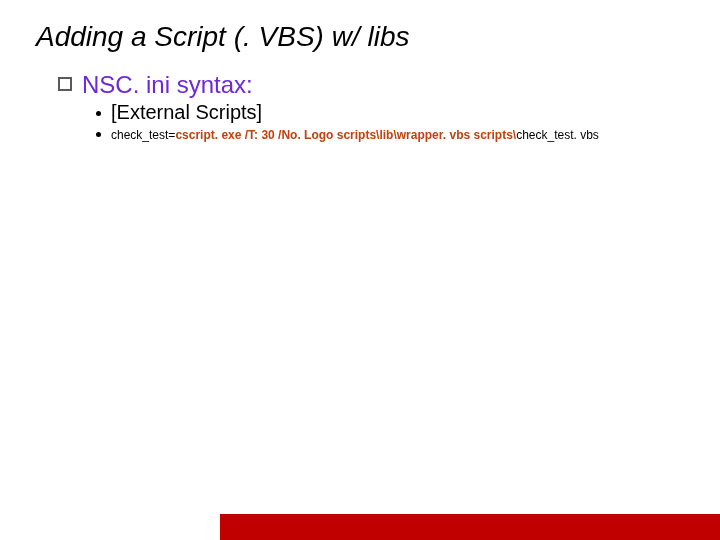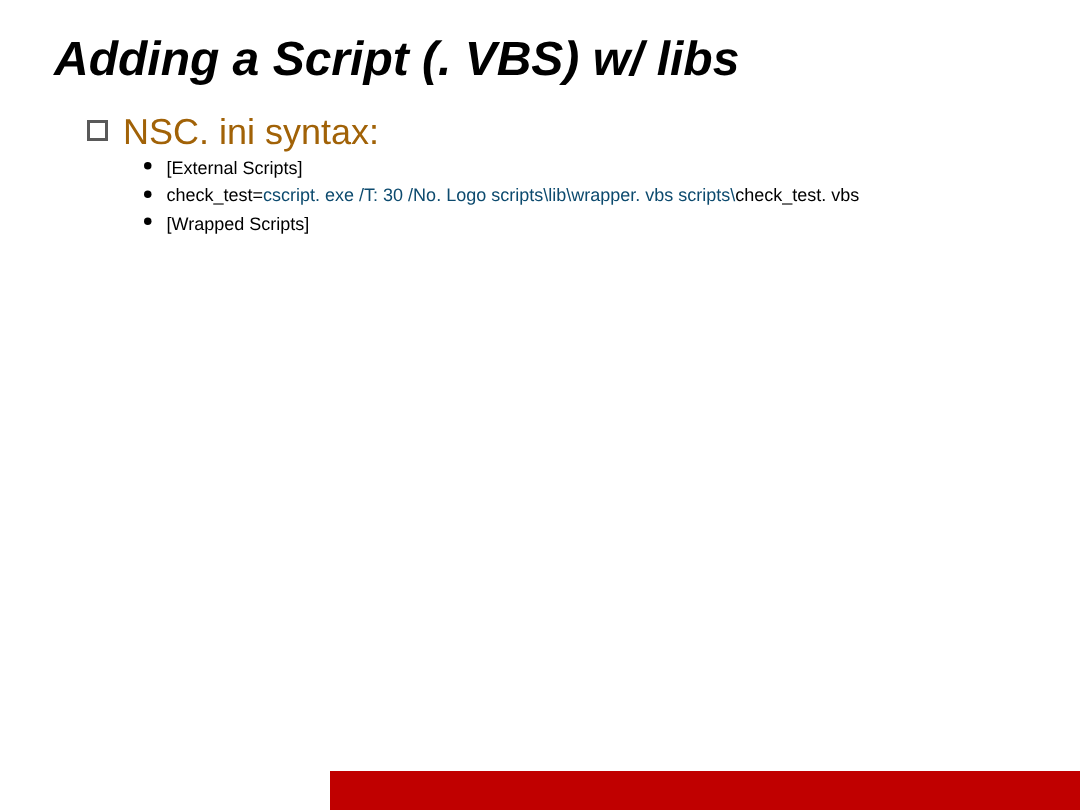--- a/index.html
+++ b/index.html
@@ -13,65 +13,65 @@
     overflow: hidden;
   }
   .slide {
     position: relative;
     width: 720px;
     height: 540px;
     box-sizing: border-box;
     padding: 22px 36px 0 36px;
   }
   .title {
-    font-size: 32px;
-    font-weight: bold;
+    font-size: 28px;
+    font-weight: normal;
     font-style: italic;
     color: #000;
     margin: 0 0 18px 0;
     line-height: 1.1;
   }
   .lvl1 {
     font-size: 24px;
     margin: 6px 0 2px 22px;
-    color: #a16207;
+    color: #6d28d9;
   }
   .lvl1 .bullet {
     display: inline-block;
     width: 14px;
     height: 14px;
     border: 2px solid #595959;
     margin-right: 10px;
     vertical-align: 2px;
     box-sizing: border-box;
   }
   .lvl2 {
-    font-size: 12px;
+    font-size: 20px;
     margin: 2px 0 2px 60px;
     color: #000;
   }
   .lvl2 .dot {
     display: inline-block;
     width: 5px;
     height: 5px;
     background: #000;
     border-radius: 50%;
     margin-right: 10px;
     vertical-align: 3px;
   }
   .lvl2.small {
     font-size: 12px;
     line-height: 1.6;
   }
   .lvl2.small .dot {
     vertical-align: 2px;
   }
   .hl {
-    color: #0c4a6e;
-    font-weight: normal;
+    color: #c2410c;
+    font-weight: bold;
   }
   
   .accent {
     position: absolute;
     right: 0;
     bottom: 0;
     width: 500px;
     height: 26px;
     overflow: hidden;
     pointer-events: none;
@@ -100,20 +100,19 @@
 </head>
 <body>
 
 <div class="slide">
   <h1 class="title">Adding a Script (. VBS) w/ libs</h1>
 
   <div id="body">
       <div class="lvl1"><span class="bullet"></span><span>NSC. ini syntax:</span></div>
       <div class="lvl2"><span class="dot"></span><span>[External Scripts]</span></div>
       <div class="lvl2 small"><span class="dot"></span><span>check_test=</span><span class="hl">cscript. exe /T: 30 /No. Logo scripts\lib\wrapper. vbs scripts\</span><span>check_test. vbs</span></div>
-      <div class="lvl2"><span class="dot"></span><span>[Wrapped Scripts]</span></div>
     </div>
 
   <div class="accent">
     <div class="gray"></div>
     <div class="red"></div>
   </div>
 </div>
 
 </body></html>

